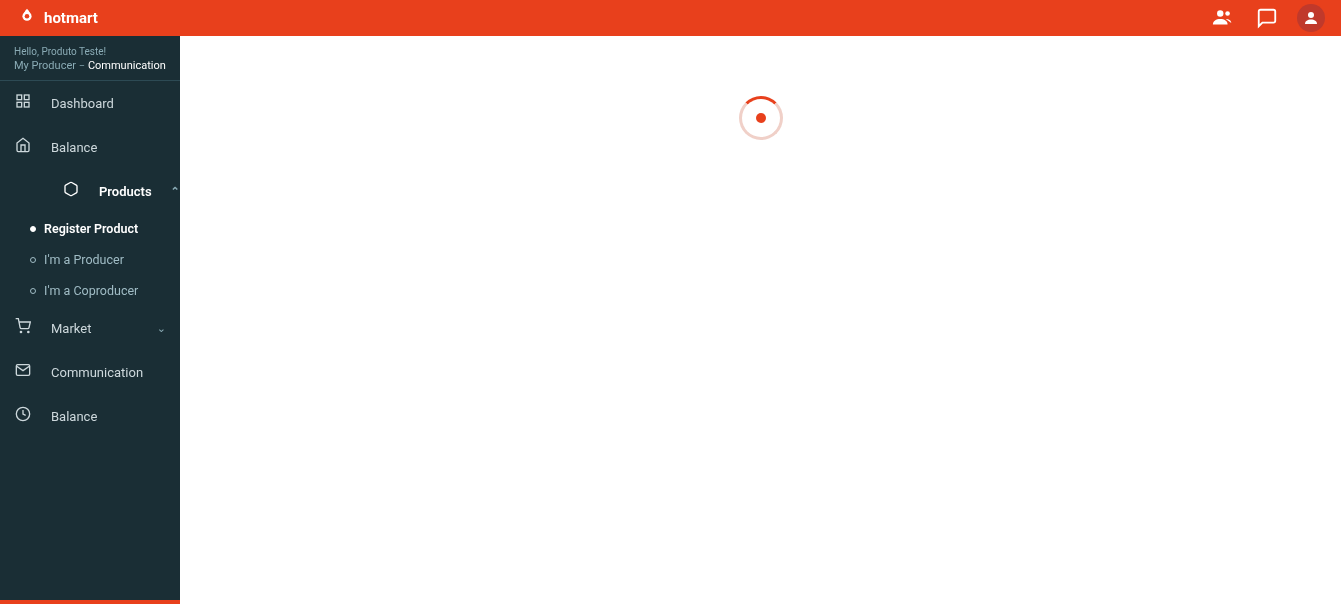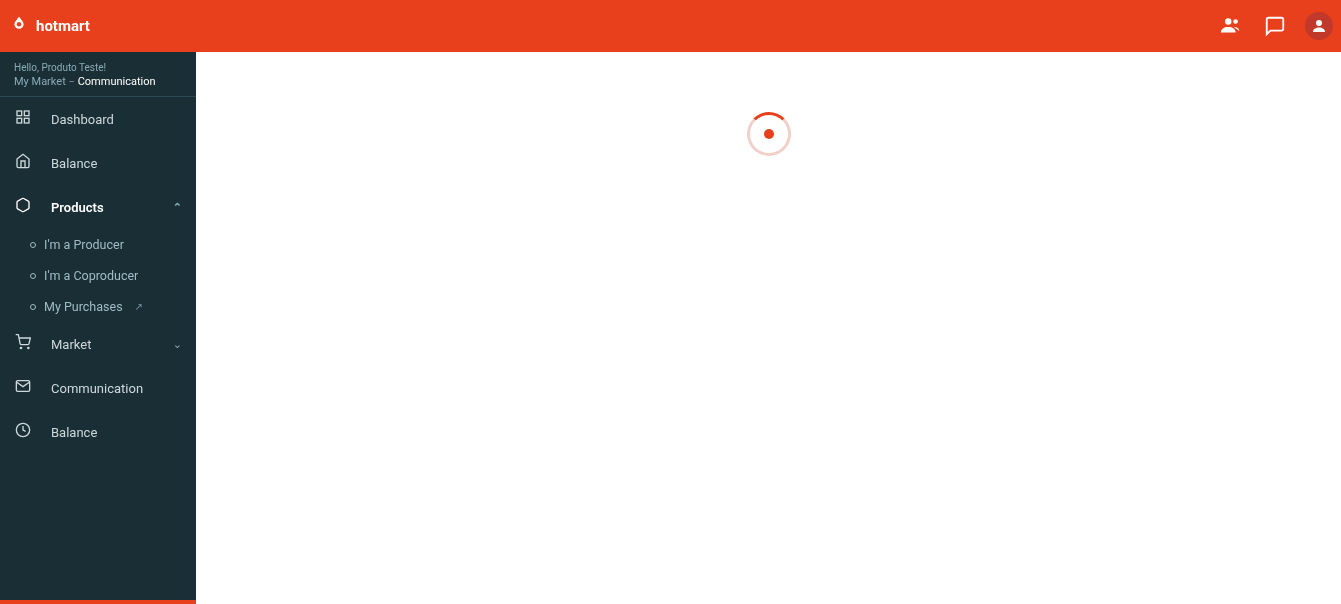--- a/index.html
+++ b/index.html
@@ -1,25 +1,25 @@
 <!DOCTYPE html>
 <html><head>
   <meta charset="utf-8">
   <style>
     * { margin: 0; padding: 0; box-sizing: border-box; }
     body { font-family: -apple-system, BlinkMacSystemFont, 'Segoe UI', Roboto, sans-serif; display: flex; flex-direction: column; height: 604px; width: 1341px; overflow: hidden; }
 
     
     .header {
       background-color: #e8401c;
-      height: 52px;
+      height: 36px;
       display: flex;
       align-items: center;
       justify-content: space-between;
-      padding: 0 8px;
+      padding: 0 16px;
       flex-shrink: 0;
     }
     .header-logo {
       display: flex;
       align-items: center;
       gap: 6px;
       color: white;
       font-weight: bold;
       font-size: 15px;
     }
@@ -58,21 +58,21 @@
 
     
     .main-layout {
       display: flex;
       flex: 1;
       overflow: hidden;
     }
 
     
     .sidebar {
-      width: 196px;
+      width: 180px;
       background-color: #1a2e35;
       color: #cdd8dc;
       display: flex;
       flex-direction: column;
       overflow-y: auto;
       flex-shrink: 0;
       position: relative;
     }
     .sidebar::-webkit-scrollbar { width: 4px; }
     .sidebar::-webkit-scrollbar-thumb { background: #2d4a54; border-radius: 2px; }
@@ -118,21 +118,21 @@
     .nav-item .nav-icon {
       font-size: 15px;
       width: 18px;
       text-align: center;
       flex-shrink: 0;
     }
     .nav-item .nav-label { flex: 1; }
     .nav-item .nav-chevron { font-size: 11px; color: #8aabb5; }
 
     
-    .nav-item.products-header { color: #ffffff; font-weight: 600; }
+    .nav-item.products-header { color: #ffffff; font-weight: 600; margin-left: 48px; }
     .nav-sub-item {
       display: flex;
       align-items: center;
       gap: 8px;
       padding: 8px 14px 8px 30px;
       cursor: pointer;
       font-size: 12.5px;
       color: #a0bcc5;
       transition: background 0.15s;
     }
@@ -241,21 +241,21 @@
   </div>
 </header>
 
 <div class="main-layout">
 
   <nav class="sidebar">
 
     <div class="sidebar-breadcrumb">
       <div class="breadcrumb-greeting">Hello, Produto Teste!</div>
       <div class="breadcrumb-path">
-        <span style="cursor:pointer; color:#8aabb5; font-size:11px;">My Market</span>
+        <span style="cursor:pointer; color:#8aabb5; font-size:11px;">My Producer</span>
         <span class="breadcrumb-arrow">–</span>
         <span class="breadcrumb-current">Communication</span>
       </div>
     </div>
 
     <div class="nav-item">
       <span class="nav-icon">
         <svg width="16" height="16" viewBox="0 0 24 24" fill="none" stroke="#cdd8dc" stroke-width="2">
             <rect x="3" y="3" width="7" height="7"></rect>
             <rect x="14" y="3" width="7" height="7"></rect>
@@ -280,32 +280,31 @@
     <div class="nav-item products-header">
       <span class="nav-icon">
         <svg width="16" height="16" viewBox="0 0 24 24" fill="none" stroke="#ffffff" stroke-width="2">
             <path d="M21 16V8a2 2 0 00-1-1.73l-7-4a2 2 0 00-2 0l-7 4A2 2 0 003 8v8a2 2 0 001 1.73l7 4a2 2 0 002 0l7-4A2 2 0 0021 16z"></path>
           </svg>
       </span>
       <span class="nav-label">Products</span>
       <span class="nav-chevron">⌃</span>
     </div>
 
+    <div class="nav-sub-item active-sub">
+      <div class="nav-sub-dot"></div>
+      <span>Register Product</span>
+    </div>
     <div class="nav-sub-item">
       <div class="nav-sub-dot"></div>
       <span>I'm a Producer</span>
     </div>
     <div class="nav-sub-item">
       <div class="nav-sub-dot"></div>
       <span>I'm a Coproducer</span>
-    </div>
-    <div class="nav-sub-item">
-      <div class="nav-sub-dot"></div>
-      <span>My Purchases</span>
-      <span class="external-icon">↗</span>
     </div>
 
     <div class="nav-item">
       <span class="nav-icon">
         <svg width="16" height="16" viewBox="0 0 24 24" fill="none" stroke="#cdd8dc" stroke-width="2">
             <circle cx="9" cy="21" r="1"></circle>
             <circle cx="20" cy="21" r="1"></circle>
             <path d="M1 1h4l2.68 13.39a2 2 0 001.98 1.61H19a2 2 0 001.97-1.67L23 6H6"></path>
           </svg>
       </span>

